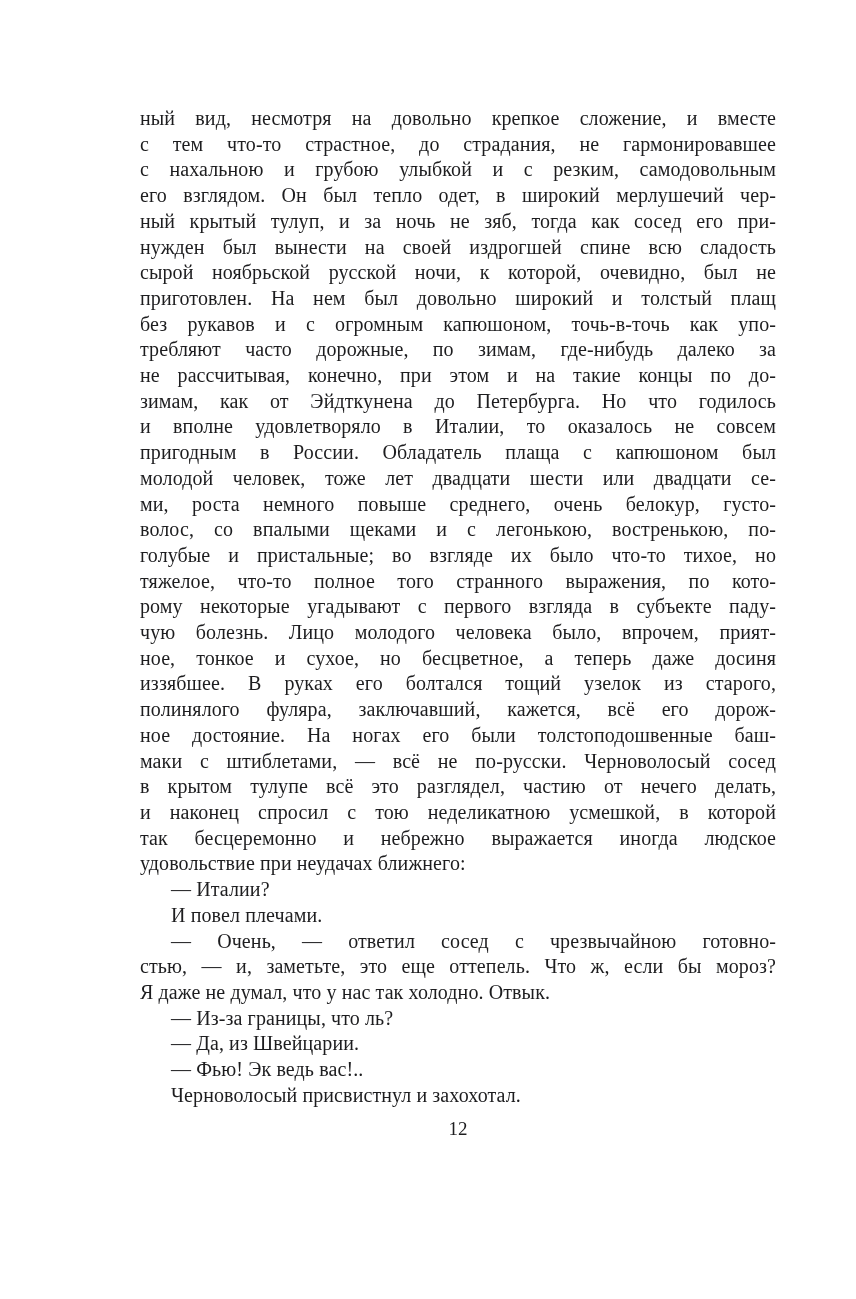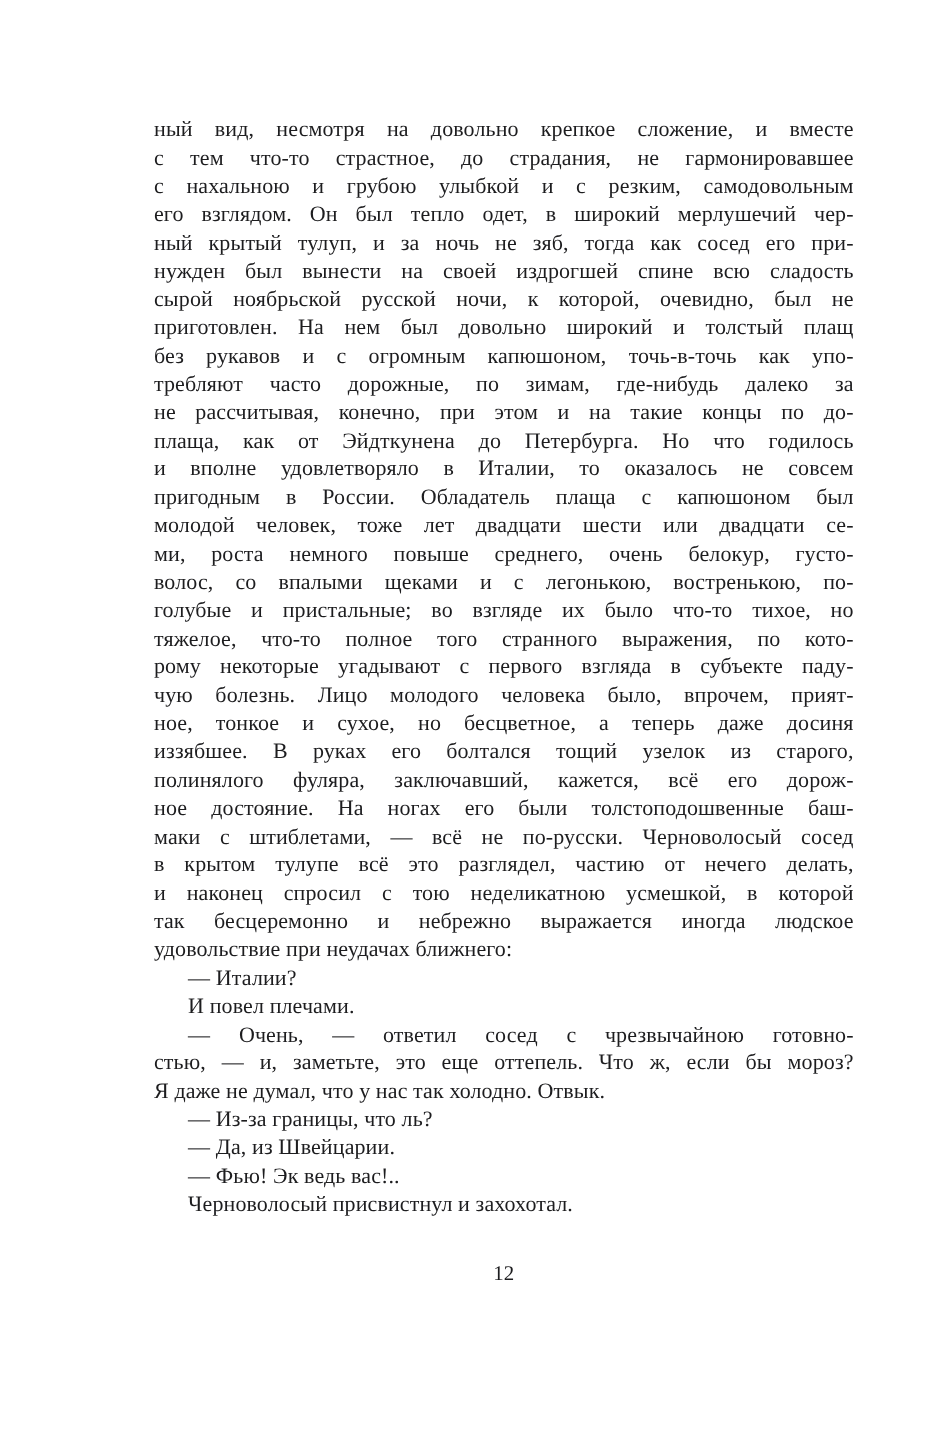--- a/index.html
+++ b/index.html
@@ -29,21 +29,21 @@
     min-height: 25.7px;
   }
   .line.j {
     text-align: justify;
     text-align-last: justify;
   }
   .line.ind {
     text-indent: 31px;
   }
   .page-number {
-    margin-top: 40px;
+    margin-top: 10px;
     text-align: center;
     font-size: 19px;
     color: #1d1d1f;
   }
 </style>
 </head>
 <body>
 
 <div class="book-page">
   <div class="text-block">
@@ -51,21 +51,21 @@
       <div class="line j">с тем что-то страстное, до страдания, не гармонировавшее</div>
       <div class="line j">с нахальною и грубою улыбкой и с резким, самодовольным</div>
       <div class="line j">его взглядом. Он был тепло одет, в широкий мерлушечий чер-</div>
       <div class="line j">ный крытый тулуп, и за ночь не зяб, тогда как сосед его при-</div>
       <div class="line j">нужден был вынести на своей издрогшей спине всю сладость</div>
       <div class="line j">сырой ноябрьской русской ночи, к которой, очевидно, был не</div>
       <div class="line j">приготовлен. На нем был довольно широкий и толстый плащ</div>
       <div class="line j">без рукавов и с огромным капюшоном, точь-в-точь как упо-</div>
       <div class="line j">требляют часто дорожные, по зимам, где-нибудь далеко за</div>
       <div class="line j">не рассчитывая, конечно, при этом и на такие концы по до-</div>
-      <div class="line j">плаща, как от Эйдткунена до Петербурга. Но что годилось</div>
+      <div class="line j">зимам, как от Эйдткунена до Петербурга. Но что годилось</div>
       <div class="line j">и вполне удовлетворяло в Италии, то оказалось не совсем</div>
       <div class="line j">пригодным в России. Обладатель плаща с капюшоном был</div>
       <div class="line j">молодой человек, тоже лет двадцати шести или двадцати се-</div>
       <div class="line j">ми, роста немного повыше среднего, очень белокур, густо-</div>
       <div class="line j">волос, со впалыми щеками и с легонькою, востренькою, по-</div>
       <div class="line j">голубые и пристальные; во взгляде их было что-то тихое, но</div>
       <div class="line j">тяжелое, что-то полное того странного выражения, по кото-</div>
       <div class="line j">рому некоторые угадывают с первого взгляда в субъекте паду-</div>
       <div class="line j">чую болезнь. Лицо молодого человека было, впрочем, прият-</div>
       <div class="line j">ное, тонкое и сухое, но бесцветное, а теперь даже досиня</div>

